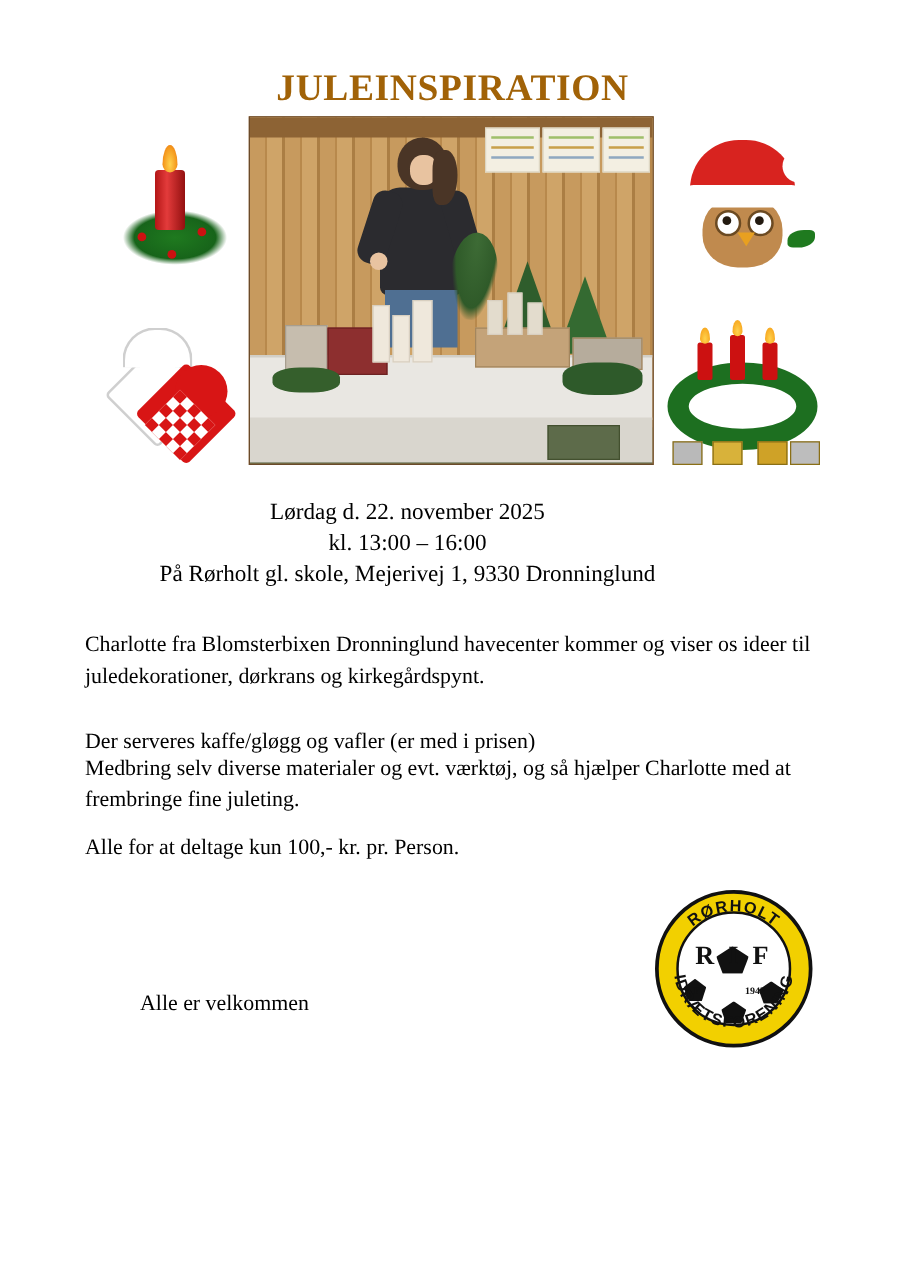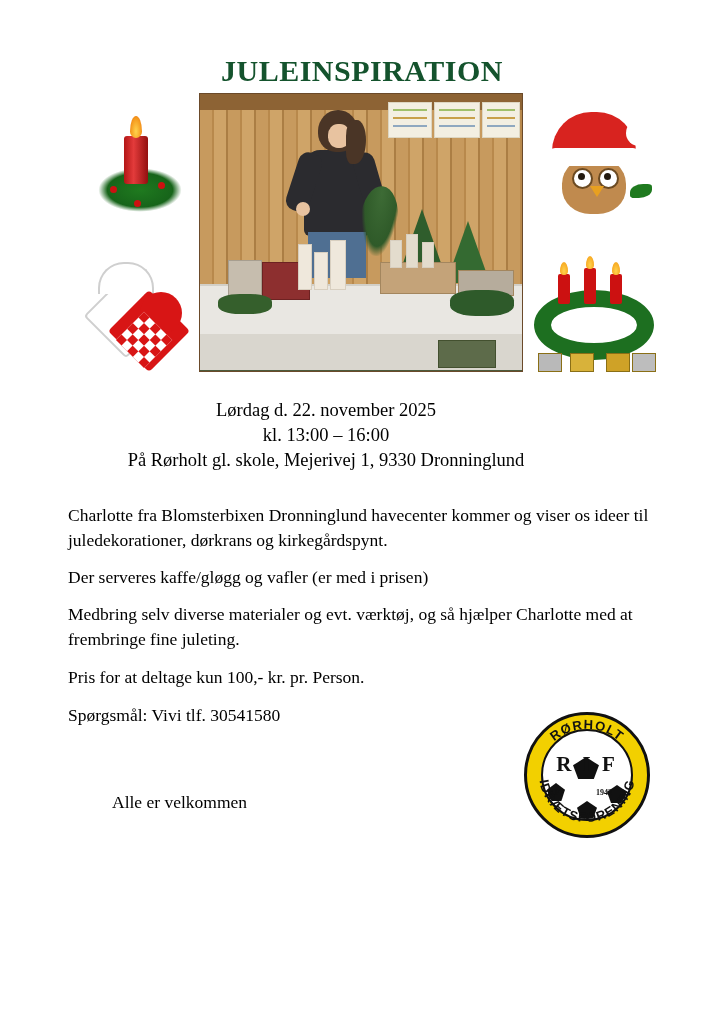--- a/index.html
+++ b/index.html
@@ -28,21 +28,21 @@
   .title {
     position: absolute;
     left: 0;
     top: 54px;
     width: 724px;
     text-align: center;
     font-family: "Liberation Serif", serif;
     font-weight: bold;
     font-size: 30px;
     letter-spacing: 0.5px;
-    color: #14532d;
+    color: #a16207;
   }
 
   
   .photo {
     position: absolute;
     left: 199px;
     top: 93px;
     width: 322px;
     height: 277px;
     border: 1px solid #6b4a2a;
@@ -417,21 +417,21 @@
 
   
   .body-text {
     position: absolute;
     left: 68px;
     width: 588px;
     font-size: 17.5px;
     line-height: 25px;
   }
   .p1 { top: 503px; }
-  .p2 { top: 565px; }
+  .p2 { top: 580px; }
   .p3 { top: 602px; }
   .p4 { top: 665px; }
   .p5 { top: 703px; }
   .p6 { top: 790px; margin-left: 44px; }
 
   
   .logo {
     position: absolute;
     left: 524px;
     top: 712px;
@@ -605,23 +605,22 @@
     <div class="dw-gift g4"></div>
   </div>
 
   <div class="event l1">Lørdag d. 22. november 2025</div>
   <div class="event l2">kl. 13:00 – 16:00</div>
   <div class="event l3">På Rørholt gl. skole, Mejerivej 1, 9330 Dronninglund</div>
 
   <div class="body-text p1">Charlotte fra Blomsterbixen Dronninglund havecenter kommer og viser os ideer til juledekorationer, dørkrans og kirkegårdspynt.</div>
   <div class="body-text p2">Der serveres kaffe/gløgg og vafler (er med i prisen)</div>
   <div class="body-text p3">Medbring selv diverse materialer og evt. værktøj, og så hjælper Charlotte med at frembringe fine juleting.</div>
-  <div class="body-text p4">Pris for at deltage kun 100,- kr. pr. Person.</div>
+  <div class="body-text p4">Alle for at deltage kun 100,- kr. pr. Person.</div>
   <div class="body-text p5">
-    <div>Spørgsmål: Vivi tlf. 30541580</div>
   </div>
   <div class="body-text p6">Alle er velkommen</div>
 
   <div class="logo">
     <div class="logo-outer"></div>
     <div class="logo-inner">
       <div class="logo-ball-patch lb1"></div>
       <div class="logo-ball-patch lb2"></div>
       <div class="logo-ball-patch lb3"></div>
       <div class="logo-ball-patch lb4"></div>

